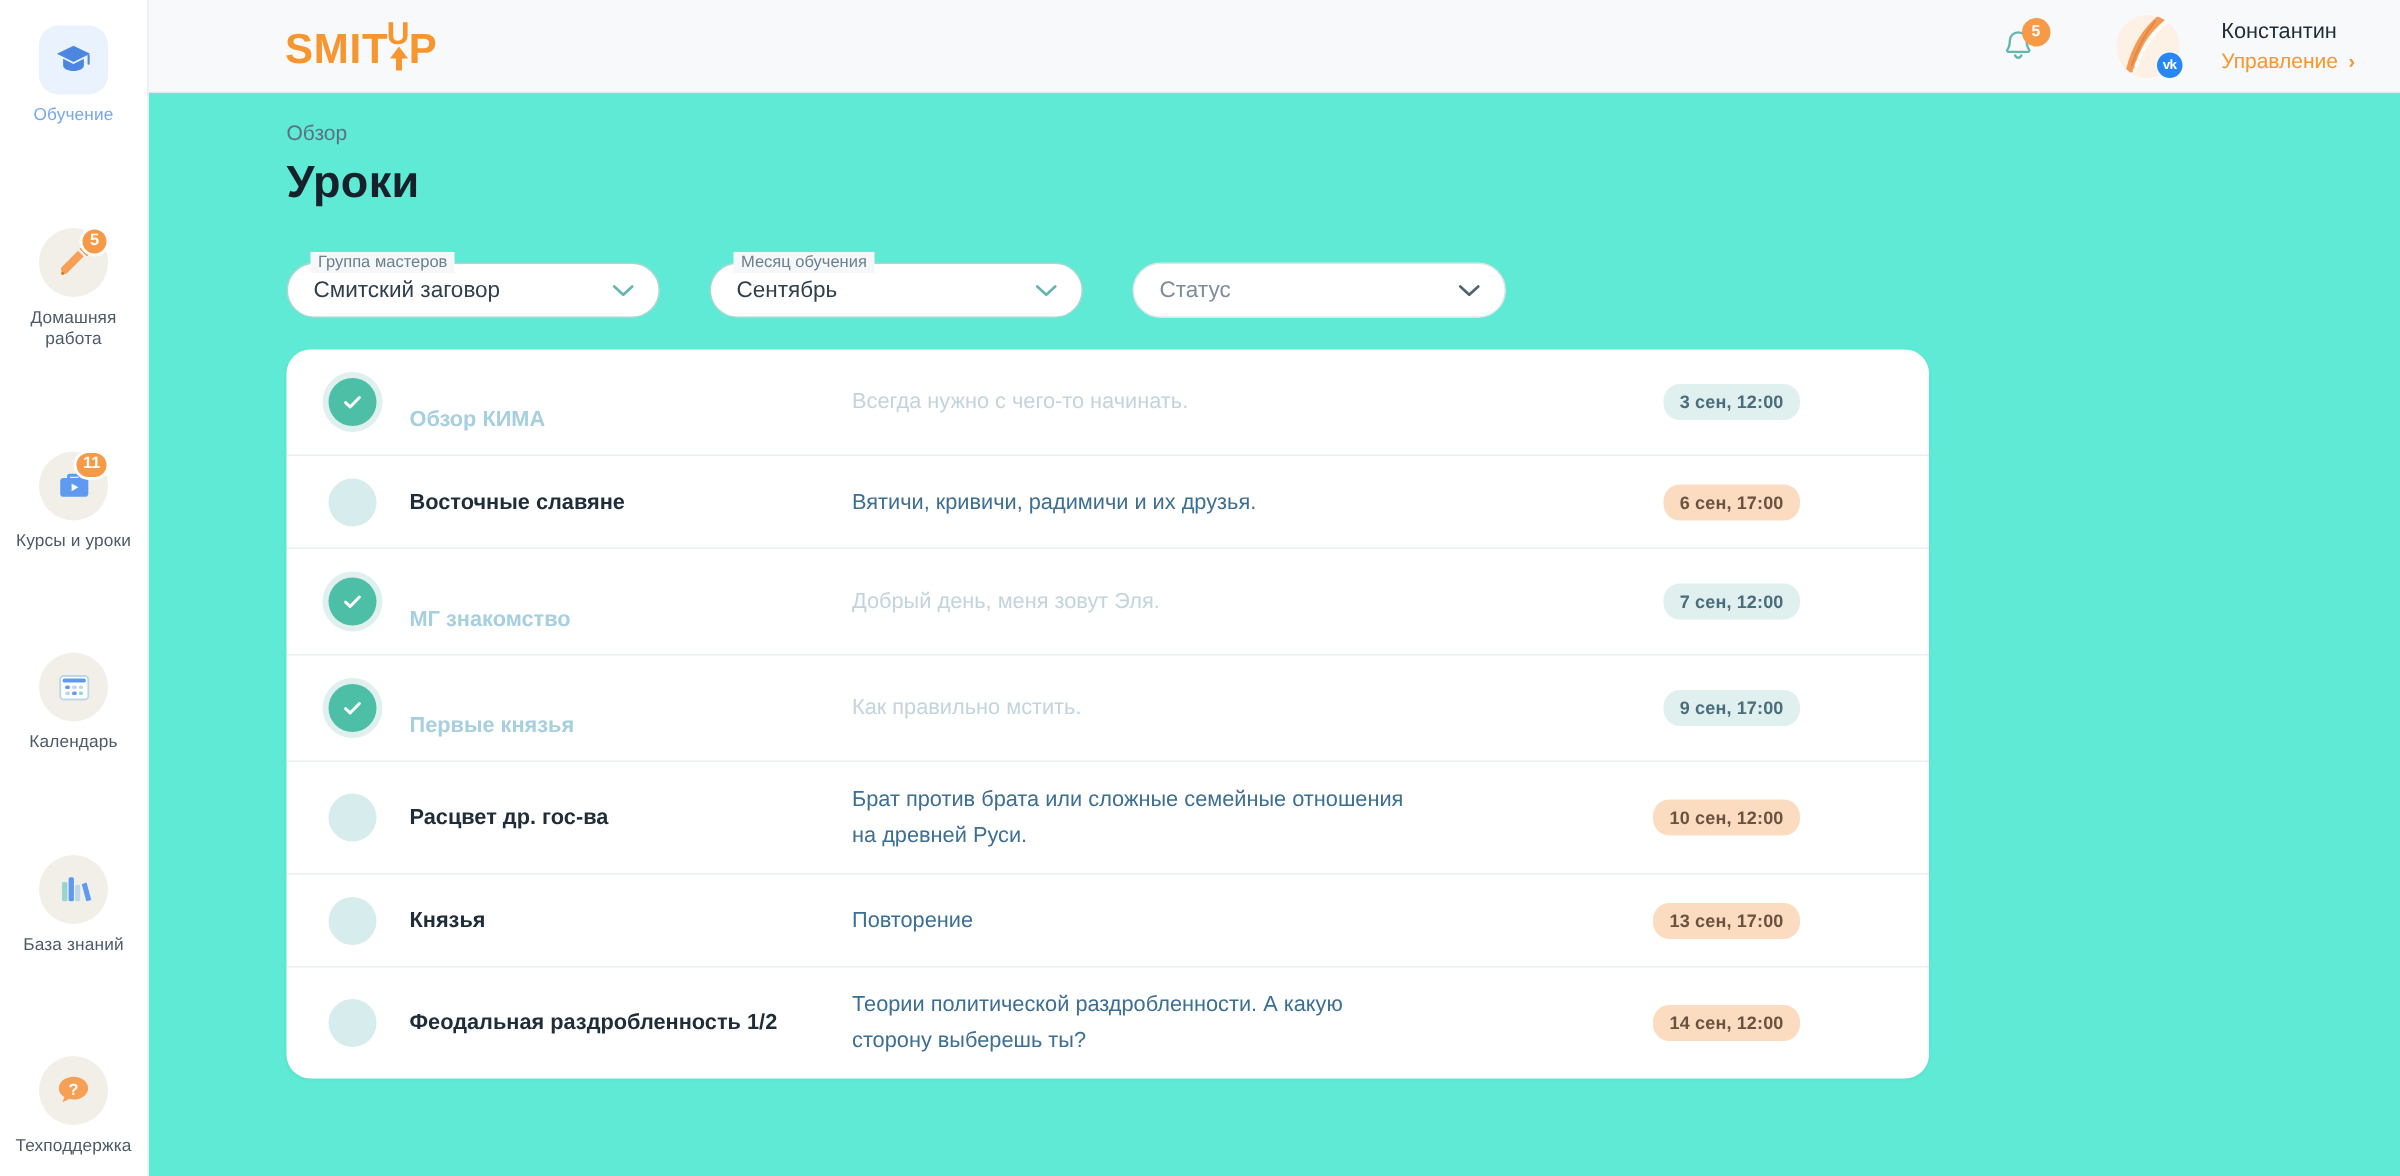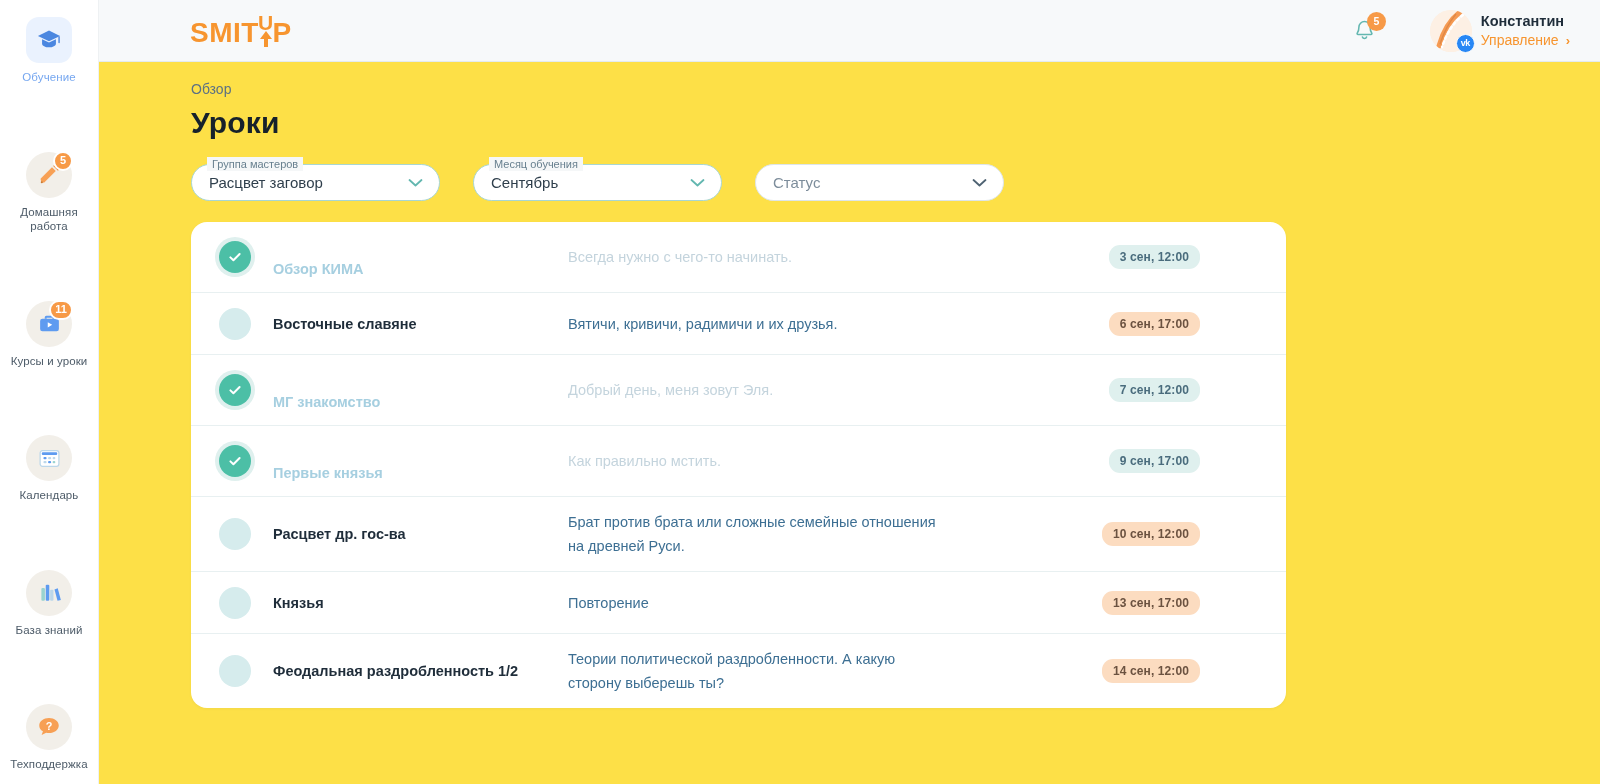--- a/index.html
+++ b/index.html
@@ -86,21 +86,21 @@
     border: 2px solid #fff;
     line-height: 1;
   }
 
   
   .main {
     flex: 1;
     height: 784px;
     display: flex;
     flex-direction: column;
-    background: #fde047;
+    background: #5eead4;
     overflow: hidden;
   }
 
   
   .topbar {
     height: 62px;
     min-height: 62px;
     background: #f7f9fa;
     border-bottom: 1px solid #e3ebf0;
     display: flex;
@@ -161,21 +161,21 @@
   }
 
   .user-block { display: flex; align-items: center; cursor: pointer; }
 
   .avatar {
     position: relative;
     width: 42px; height: 42px;
     border-radius: 50%;
     background: #fdefe2;
     overflow: visible;
-    margin-right: 9px;
+    margin-right: 28px;
     flex-shrink: 0;
   }
   .avatar-art {
     position: absolute; inset: 0;
     border-radius: 50%;
     overflow: hidden;
   }
   .vk-badge {
     position: absolute;
     right: -3px; bottom: -1px;
@@ -185,21 +185,21 @@
     color: #fff;
     font-size: 9px;
     font-weight: bold;
     display: flex; align-items: center; justify-content: center;
     border: 1.5px solid #f7f9fa;
     letter-spacing: -.5px;
   }
 
   .user-name {
     font-size: 14.5px;
-    font-weight: bold;
+    font-weight: normal;
     color: #1f2d3a;
     line-height: 19px;
   }
   .user-role {
     font-size: 14px;
     color: #f7952f;
     line-height: 19px;
     display: flex;
     align-items: center;
     gap: 7px;
@@ -219,21 +219,21 @@
     margin-bottom: 9px;
     cursor: pointer;
     display: inline-block;
   }
 
   .page-title {
     font-size: 30px;
     font-weight: bold;
     color: #16212b;
     letter-spacing: .2px;
-    margin-bottom: 24px;
+    margin-bottom: 36px;
   }
 
   
   .filters { display: flex; align-items: center; gap: 33px; margin-bottom: 21px; }
 
   .field {
     position: relative;
     height: 37px;
     border-radius: 20px;
     background: #ffffff;
@@ -484,21 +484,21 @@
 
       <div class="breadcrumb">Обзор</div>
 
       <h1 class="page-title">Уроки</h1>
 
       
       <div class="filters">
 
         <div class="field filled f-group">
           <span class="field-legend">Группа мастеров</span>
-          <span class="field-value">Расцвет заговор</span>
+          <span class="field-value">Смитский заговор</span>
           <span class="field-chev">
             <svg width="15" height="9" viewBox="0 0 15 9">
                 <path d="M1.5 1.5 7.5 7l6-5.5" fill="none" stroke="#63b7b0" stroke-width="1.8" stroke-linecap="round" stroke-linejoin="round"></path>
               </svg>
           </span>
         </div>
 
         <div class="field filled f-month">
           <span class="field-legend">Месяц обучения</span>
           <span class="field-value">Сентябрь</span>

